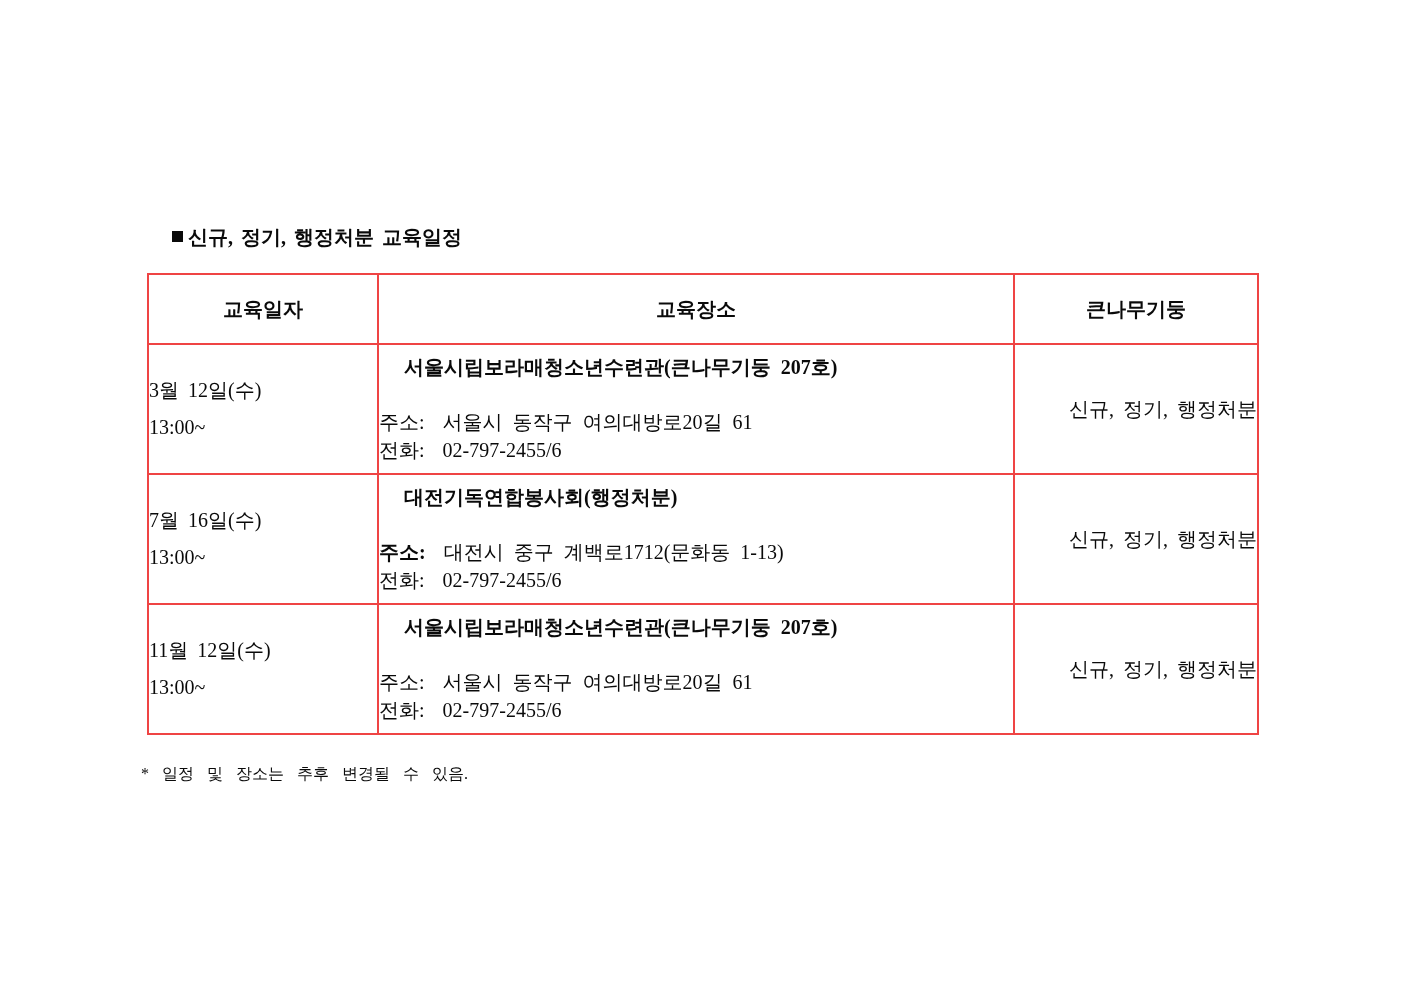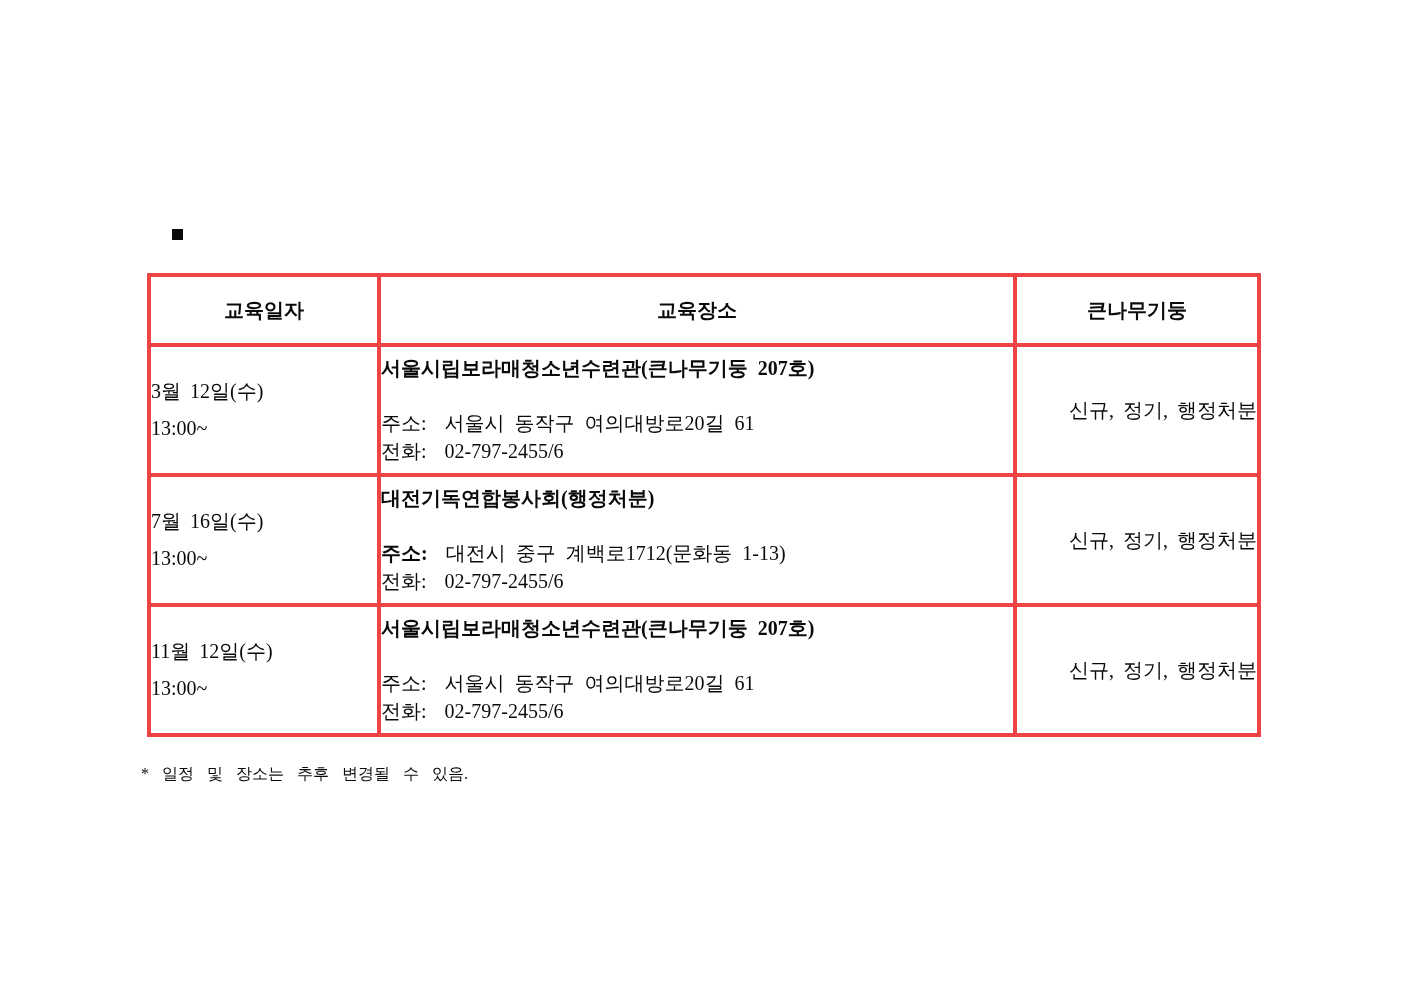--- a/index.html
+++ b/index.html
@@ -30,62 +30,62 @@
   table.sched{
     position:absolute;left:147px;top:273px;
     width:1110px;
     border-collapse:collapse;table-layout:fixed;
     font-size:20px;
   }
   table.sched col.c-date{width:230px;}
   table.sched col.c-venue{width:636px;}
   table.sched col.c-cat{width:244px;}
   table.sched th,table.sched td{
-    border:4px solid #ef4444;
+    border:2px solid #ef4444;
     padding:0;
     vertical-align:middle;
   }
   table.sched thead tr{height:70px;}
   table.sched tbody tr{height:130px;}
   table.sched th{
     font-weight:bold;text-align:center;
     word-spacing:2px;
   }
   td.date-cell{
     text-align:left;line-height:37px;
     word-spacing:4px;
     margin-left:23px;
   }
   td.venue-cell{
     vertical-align:top;text-align:left;
     padding:13px 8px 0 3px;
     word-spacing:5px;
   }
-  .venue-line{font-weight:bold;line-height:27px;white-space:nowrap;}
+  .venue-line{font-weight:bold;line-height:27px;white-space:nowrap;padding-left:25px;}
   .addr-block{margin-top:27px;line-height:28px;}
   .addr-line{white-space:nowrap;}
   .addr-label{margin-right:18px;}
   .label-bold{font-weight:bold;}
   td.category-cell{
     text-align:right;word-spacing:4px;
   }
   .doc-footnote{
     position:absolute;left:141px;top:764px;
     font-size:16px;word-spacing:9px;
     white-space:nowrap;
   }
 </style>
 </head>
 <body>
 
 <div class="page">
 
 
   <div class="doc-subtitle">
-    <span class="square-bullet"></span>
+    <span class="square-bullet"></span><span>신규, 정기, 행정처분 교육일정</span>
   </div>
 
   <table class="sched">
     <colgroup>
       <col class="c-date">
         <col class="c-venue">
         <col class="c-cat">
     </colgroup>
     <thead>
       <tr>

